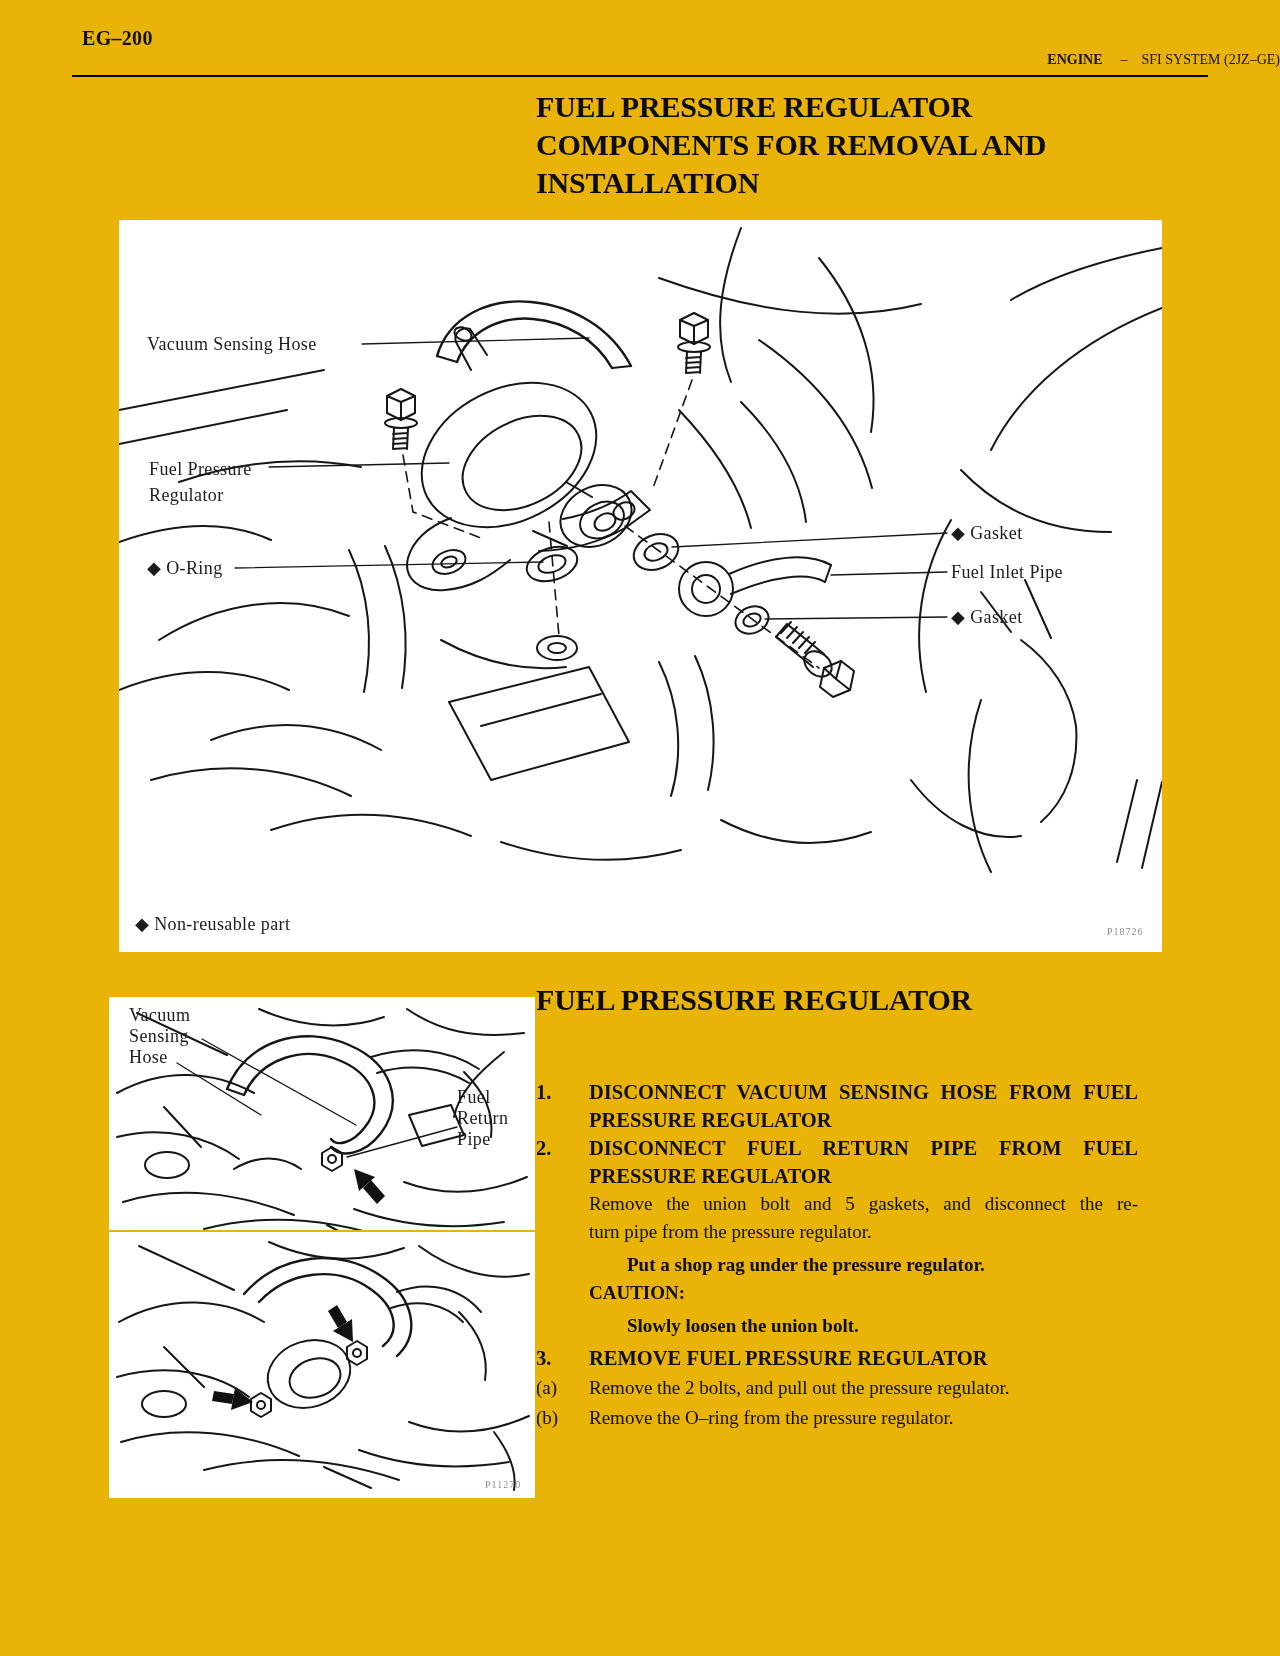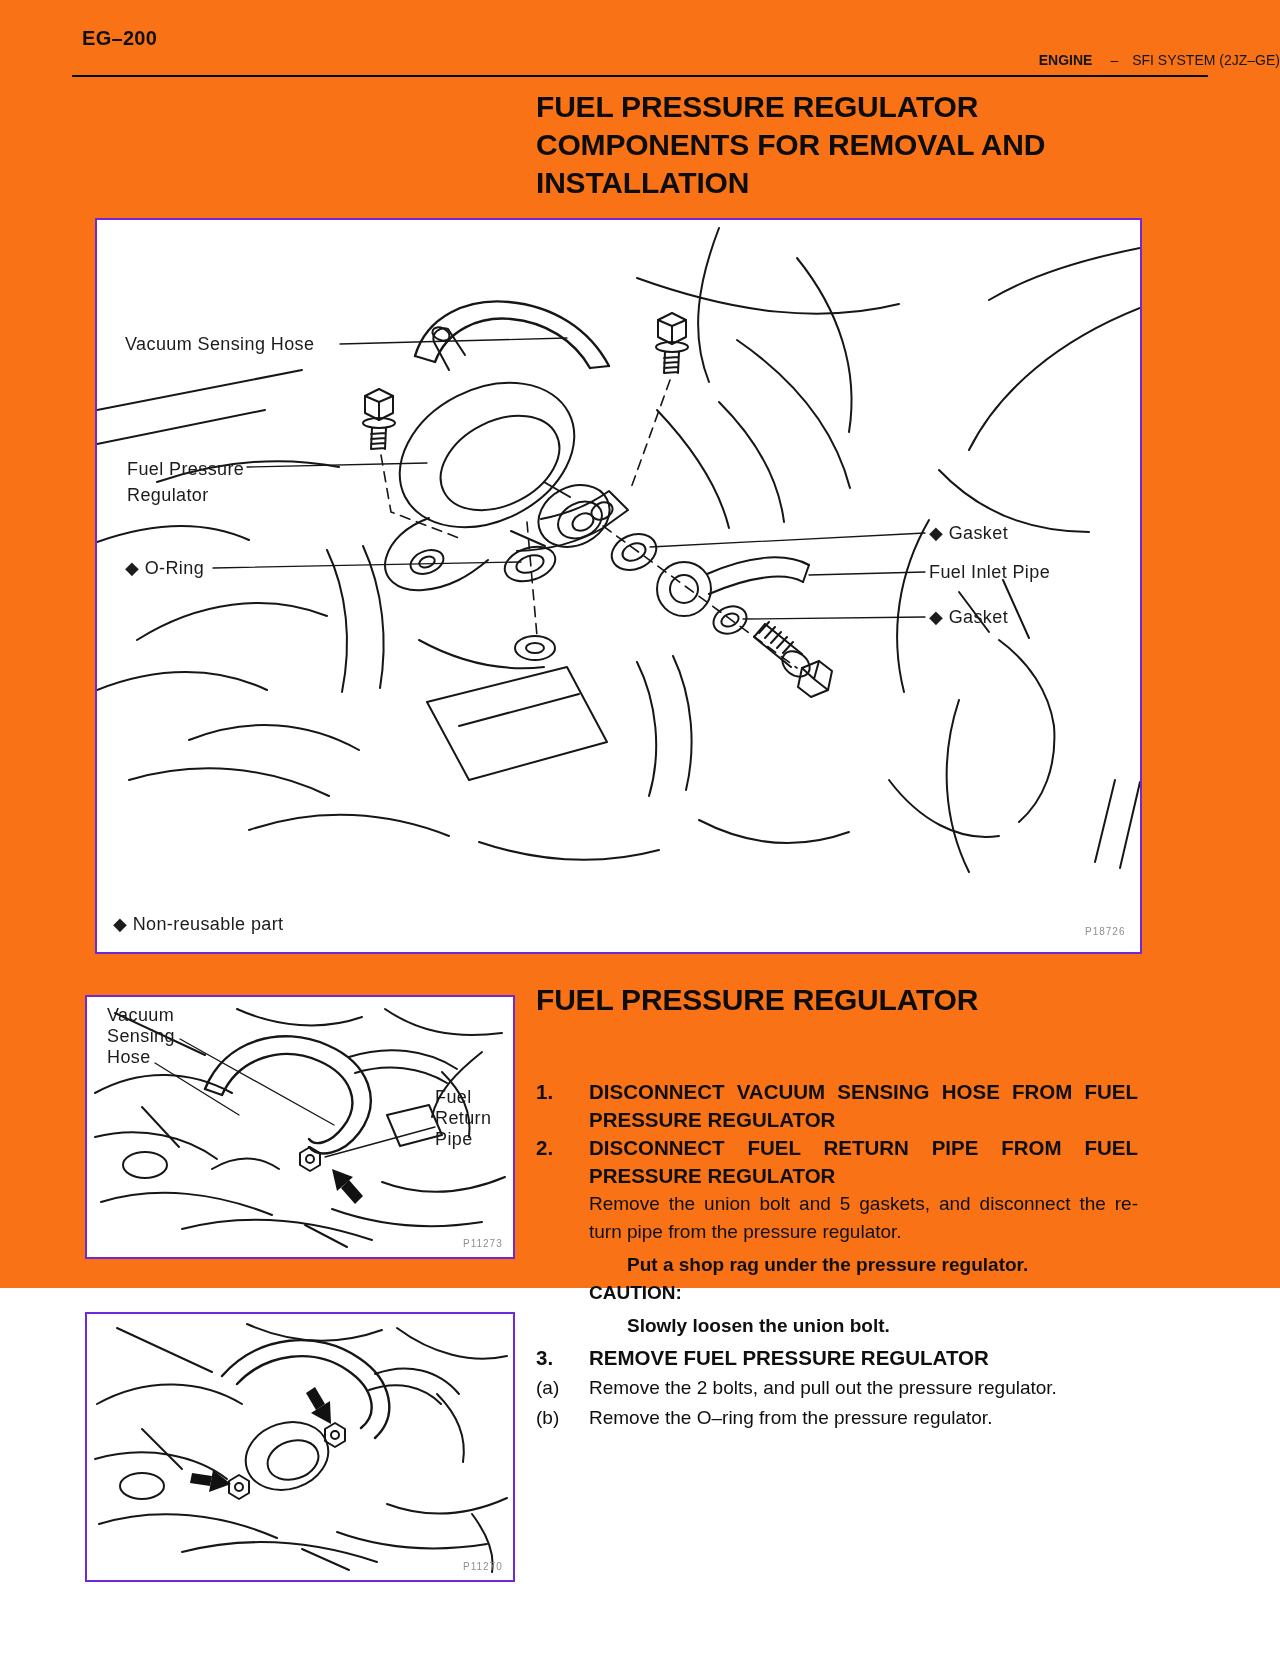--- a/index.html
+++ b/index.html
@@ -1,38 +1,38 @@
 <!DOCTYPE html>
 <html><head>
 <meta charset="utf-8">
 <style>
   html,body {margin:0; padding:0; background:#ffffff;}
   body {width:1280px; height:1656px; overflow:hidden;}
-  .page {position:relative; width:1280px; height:1288px; background:#f97316;
-         font-family:Liberation Sans, sans-serif; color:#111;}
+  .page {position:relative; width:1280px; height:1656px; background:#eab308;
+         font-family:Liberation Serif, serif; color:#111;}
   .abs {position:absolute;}
 
   
   .page-num {left:82px; top:27px; font-size:20px; font-weight:bold; letter-spacing:.3px;}
   .hdr {top:52px; left:0; width:100%; text-align:right; font-size:14px; color:#151515;}
   .hdr .b {font-weight:bold;}
   .hdr .sep {margin:0 14px 0 18px;}
   .hdr-rule {left:72px; top:75px; width:1136px; border-top:2px solid #000; height:0;}
 
   
   .h1 {font-weight:bold; font-size:30px; line-height:38px; letter-spacing:-.2px; white-space:nowrap; color:#0d0d0d;}
   .comp-title {left:536px; top:88px;}
   .removal-title {left:536px; top:981px;}
 
   
-  .fig {position:absolute; border:2px solid #6d28d9; background:#fff;}
+  .fig {position:absolute; border:2px solid #eab308; background:#fff;margin-left:22px;}
   .fig svg {position:absolute; left:0; top:0; display:block;}
   .fig-main {left:95px; top:218px; width:1043px; height:732px;}
   .fig-1 {left:85px; top:995px; width:426px; height:260px;}
-  .fig-2 {left:85px; top:1312px; width:426px; height:266px;}
+  .fig-2 {left:85px; top:1230px; width:426px; height:266px;}
   .lbl {position:absolute; font-size:18px; line-height:26px; color:#1c1c1c;
         letter-spacing:.4px; white-space:nowrap;}
   .lbl.sm {line-height:21px;}
   .figcode {position:absolute; font-size:10px; color:#8e8e8e; letter-spacing:1px;padding-left:16px;}
 
   
   svg .ln1 {fill:none; stroke:#161616; stroke-width:2; stroke-linecap:round; stroke-linejoin:round;}
   svg .thick {stroke-width:2.4;}
   svg .thin {stroke-width:1.3;}
   svg .dash {stroke-dasharray:10 7; stroke-width:1.6;}

